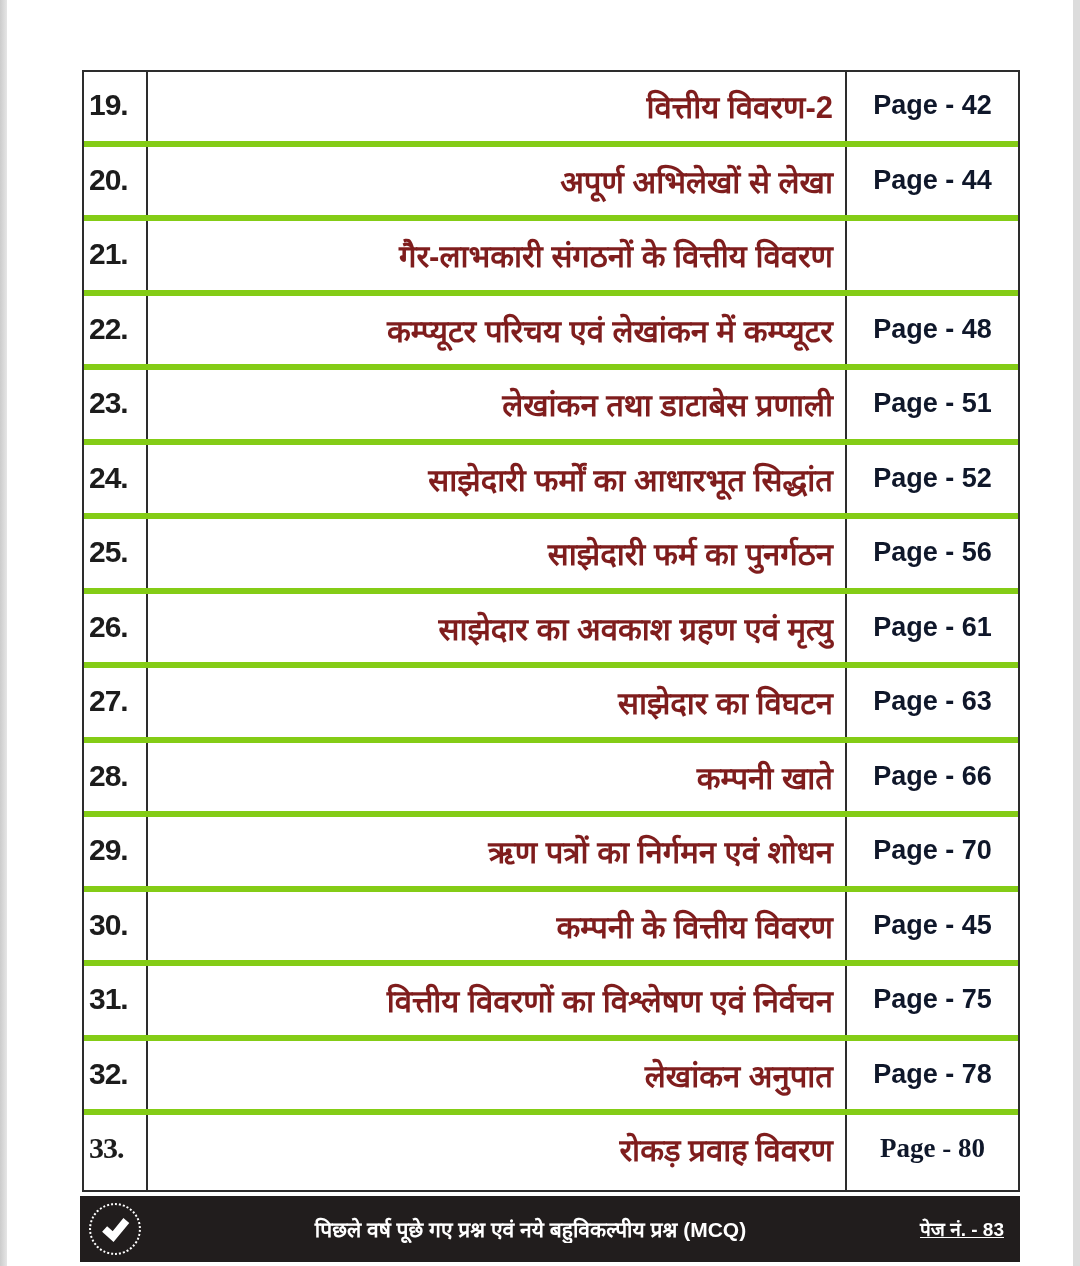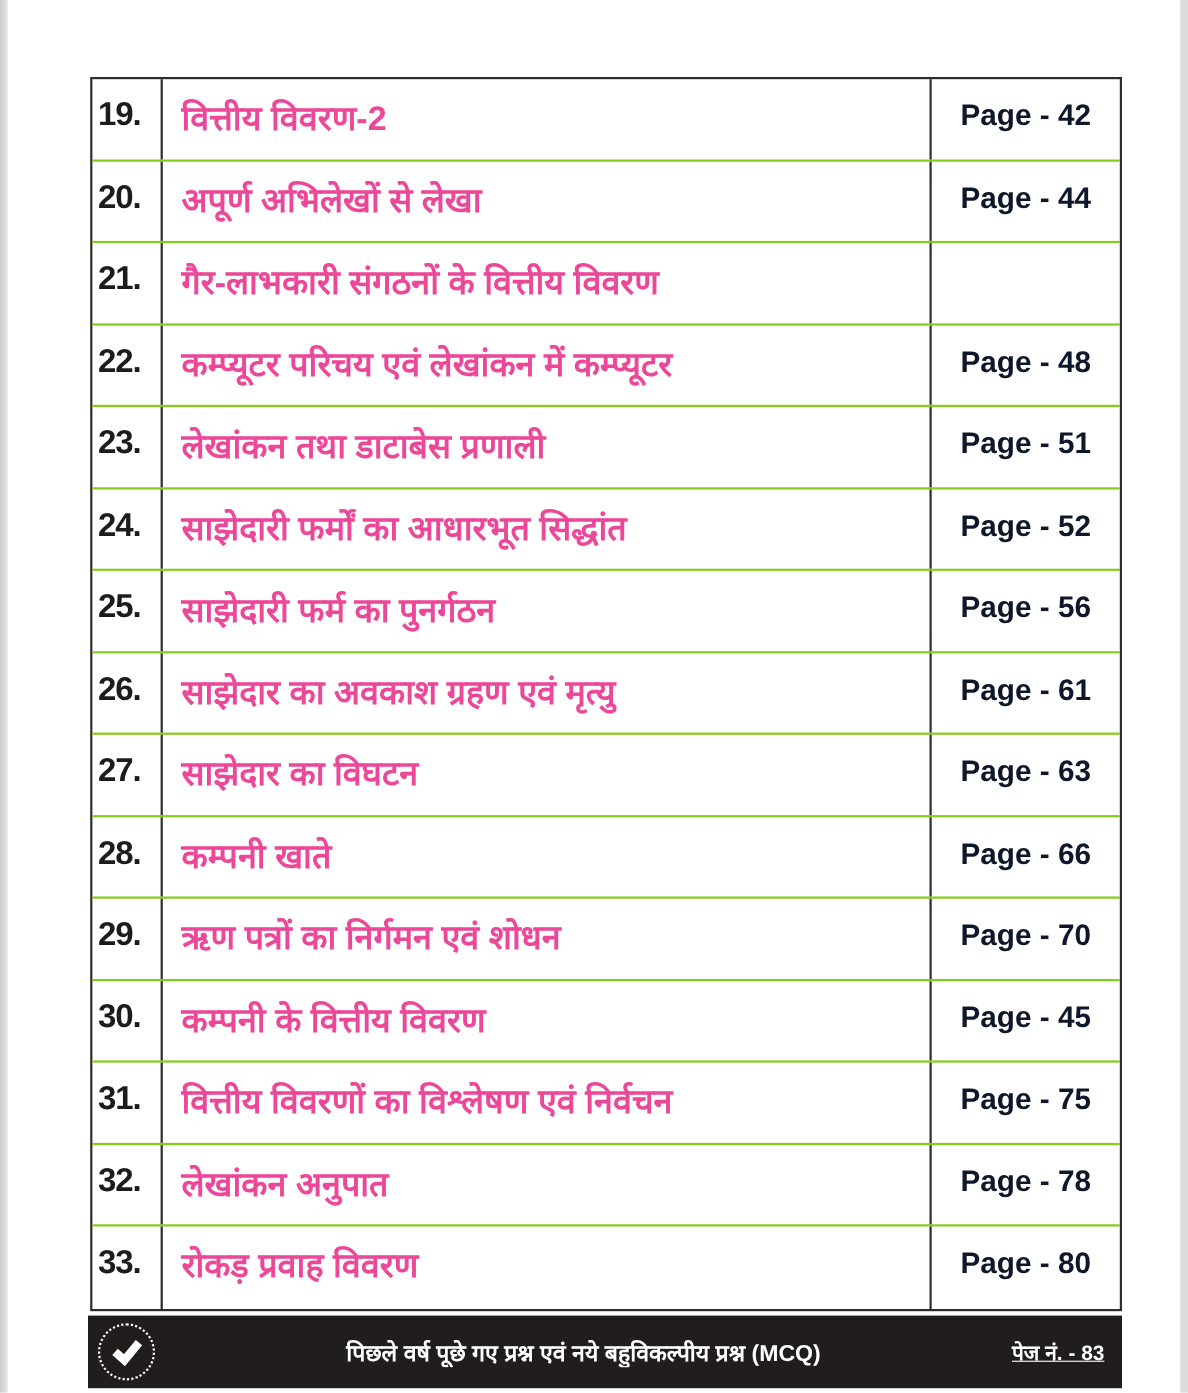--- a/index.html
+++ b/index.html
@@ -10,32 +10,32 @@
   .edge-strip{position:absolute;top:0;height:1266px;}
   .edge-left{left:0;width:7px;background:linear-gradient(to right,#cccccc,#e6e6e6);}
   .edge-right{right:0;width:7px;background:#dcdcdc;}
 
   .toc{
     position:absolute;left:82px;top:70px;width:938px;
     border:2px solid #2d2d2d;background:#ffffff;box-sizing:border-box;
   }
   .toc-row{
     display:grid;grid-template-columns:64px auto 171px;
-    height:74.5px;box-sizing:border-box;border-bottom:2px solid #84cc16;
+    height:74.5px;box-sizing:border-box;border-bottom:6px solid #84cc16;
   }
-  .toc-row:last-child{border-bottom:none;}
+  .toc-row:last-child{border-bottom:none;font-family:Liberation Serif, serif;}
   .cell-no{
     border-right:2px solid #2d2d2d;box-sizing:border-box;
     font-weight:bold;font-size:30px;color:#1c1c1c;
     padding:16px 0 0 5px;letter-spacing:-1px;
   }
   .cell-title{
     border-right:2px solid #2d2d2d;box-sizing:border-box;
-    font-weight:bold;font-size:31px;color:#ec4899;
-    padding:13px 12px 0 17px;white-space:nowrap;overflow:hidden;
+    font-weight:bold;font-size:31px;color:#7f1d1d;
+    padding:13px 12px 0 17px;white-space:nowrap;overflow:hidden;text-align:right;
   }
   .cell-page{
     box-sizing:border-box;font-weight:bold;font-size:27px;color:#0f172a;
     text-align:center;padding-top:18px;letter-spacing:0px;
   }
 
   .footer-bar{
     position:absolute;left:80px;top:1196px;width:940px;height:66px;
     background:#211d1d;color:#ffffff;display:flex;align-items:center;
   }

